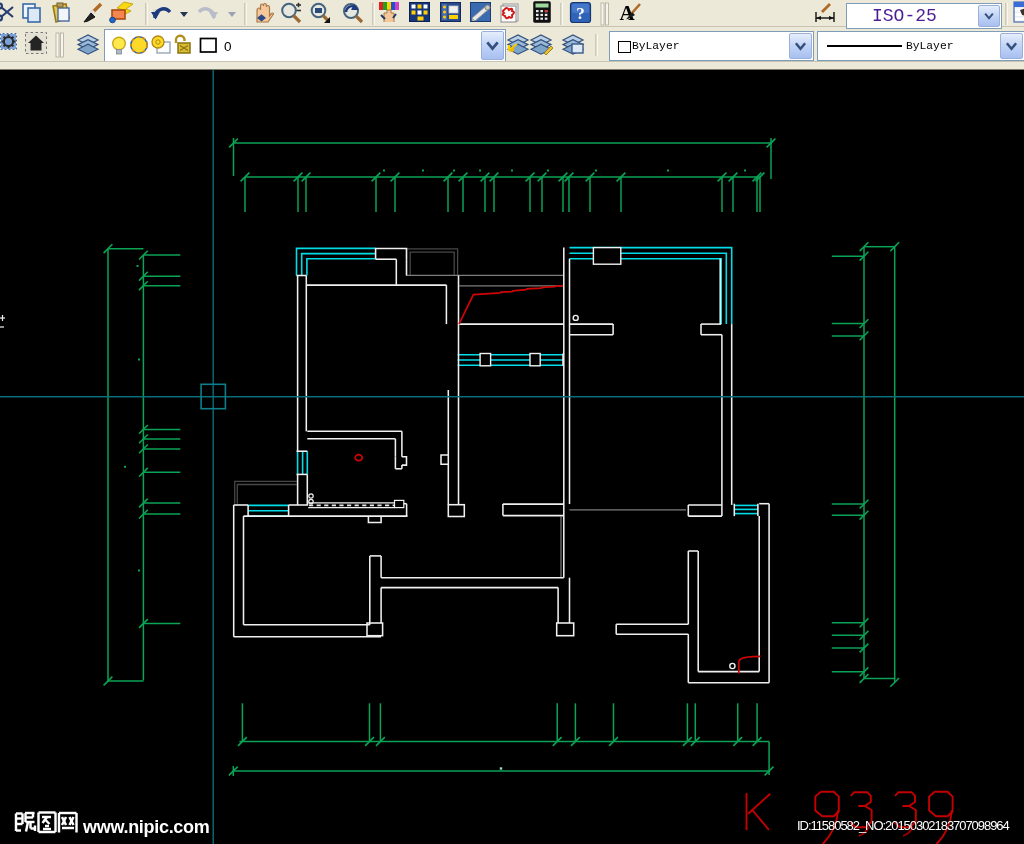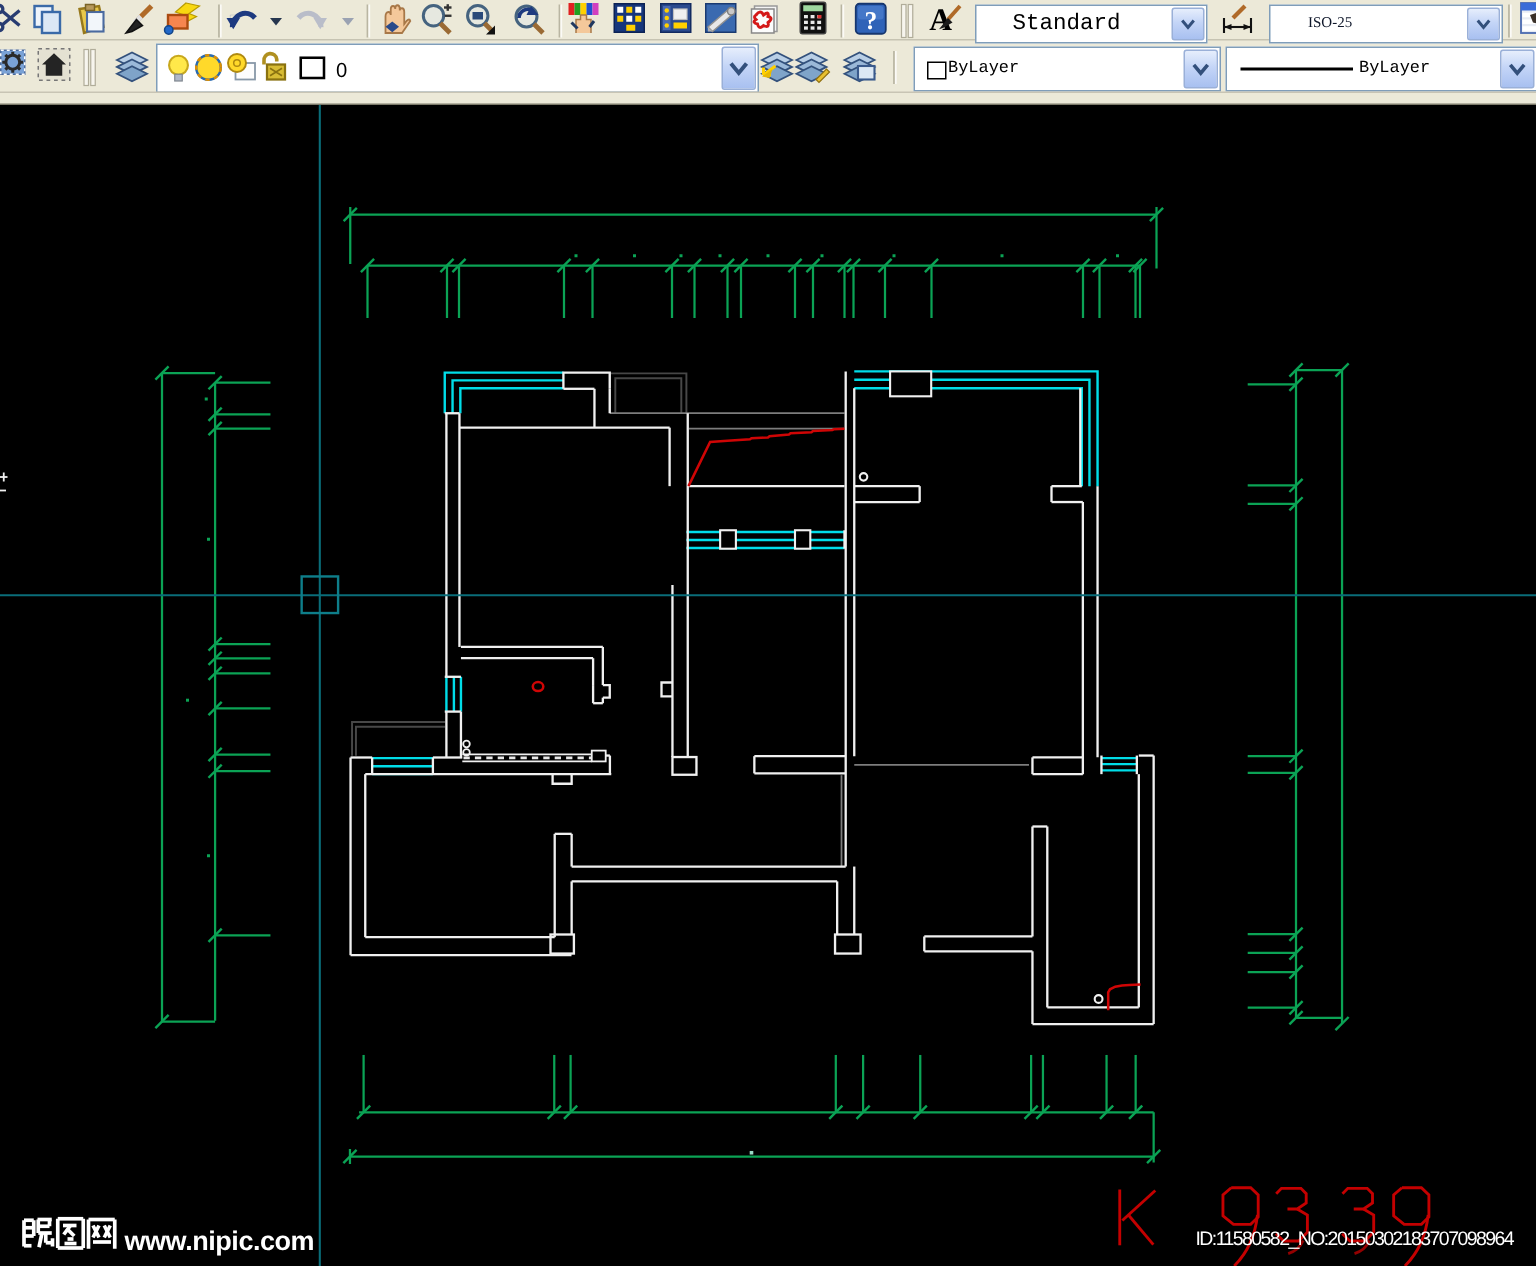--- a/index.html
+++ b/index.html
@@ -3,28 +3,22 @@
 <style>
 html,body{margin:0;padding:0;width:1024px;height:844px;background:#000;overflow:hidden;}
 #toolbar{position:absolute;left:0;top:0;width:1024px;height:68.5px;background:#ece9d8;border-bottom:1.5px solid #7c7a6a;}
 #rowline{position:absolute;left:0;top:26px;width:1024px;height:1px;background:#c6c3b2;}
 #tbbot{position:absolute;left:0;top:61px;width:1024px;height:1px;background:#c8c4b4;}
 #canvas{position:absolute;left:0;top:70px;width:1024px;height:774px;background:#000;}
 </style></head>
 <body>
 <div id="toolbar">
 <div id="rowline"></div>
-<div style="position:absolute;left:650px;top:3px;width:153px;height:24px;background:#fff;border:1.6px solid #7f9db9;">
-      <span style="position:absolute;left:24px;top:50%;transform:translateY(-52%);font-family:'Liberation Mono',monospace;font-size:15px;color:#000;white-space:pre;">Standard</span>
-      <div style="position:absolute;right:1px;top:1px;bottom:1px;width:20px;background:linear-gradient(#e6eefc,#c4d5f7 45%,#a8c0f0);border:1px solid #9ab0d8;border-radius:2px;"><svg width="100%" height="100%" viewBox="0 0 20 26" preserveAspectRatio="xMidYMid meet">
-          <path d="M5,10 L10,16 L15,10" fill="none" stroke="#33507c" stroke-width="2.6"></path>
-        </svg></div>
-    </div>
     <div style="position:absolute;left:846px;top:3px;width:154px;height:24px;background:#fff;border:1.6px solid #7f9db9;">
-      <span style="position:absolute;left:25px;top:50%;transform:translateY(-52%);font-family:Liberation Serif, serif;font-size:10px;color:#0f172a;white-space:pre;">ISO-25</span>
+      <span style="position:absolute;left:25px;top:50%;transform:translateY(-52%);font-family:Liberation Mono, monospace;font-size:18px;color:#4c1d95;white-space:pre;">ISO-25</span>
       <div style="position:absolute;right:1px;top:1px;bottom:1px;width:20px;background:linear-gradient(#e6eefc,#c4d5f7 45%,#a8c0f0);border:1px solid #9ab0d8;border-radius:2px;"><svg width="100%" height="100%" viewBox="0 0 20 26" preserveAspectRatio="xMidYMid meet">
           <path d="M5,10 L10,16 L15,10" fill="none" stroke="#33507c" stroke-width="2.6"></path>
         </svg></div>
     </div>
     <div style="position:absolute;left:104px;top:29px;width:400px;height:31px;background:#fff;border:1.6px solid #7f9db9;">
       <div style="position:absolute;right:1px;top:1px;bottom:1px;width:21px;background:linear-gradient(#e6eefc,#c4d5f7 45%,#a8c0f0);border:1px solid #9ab0d8;border-radius:2px;"><svg width="100%" height="100%" viewBox="0 0 20 26" preserveAspectRatio="xMidYMid meet">
           <path d="M5,10 L10,16 L15,10" fill="none" stroke="#33507c" stroke-width="2.6"></path>
         </svg></div>
     </div>
     <div style="position:absolute;left:609px;top:31px;width:203px;height:28px;background:#fff;border:1.6px solid #7f9db9;">

